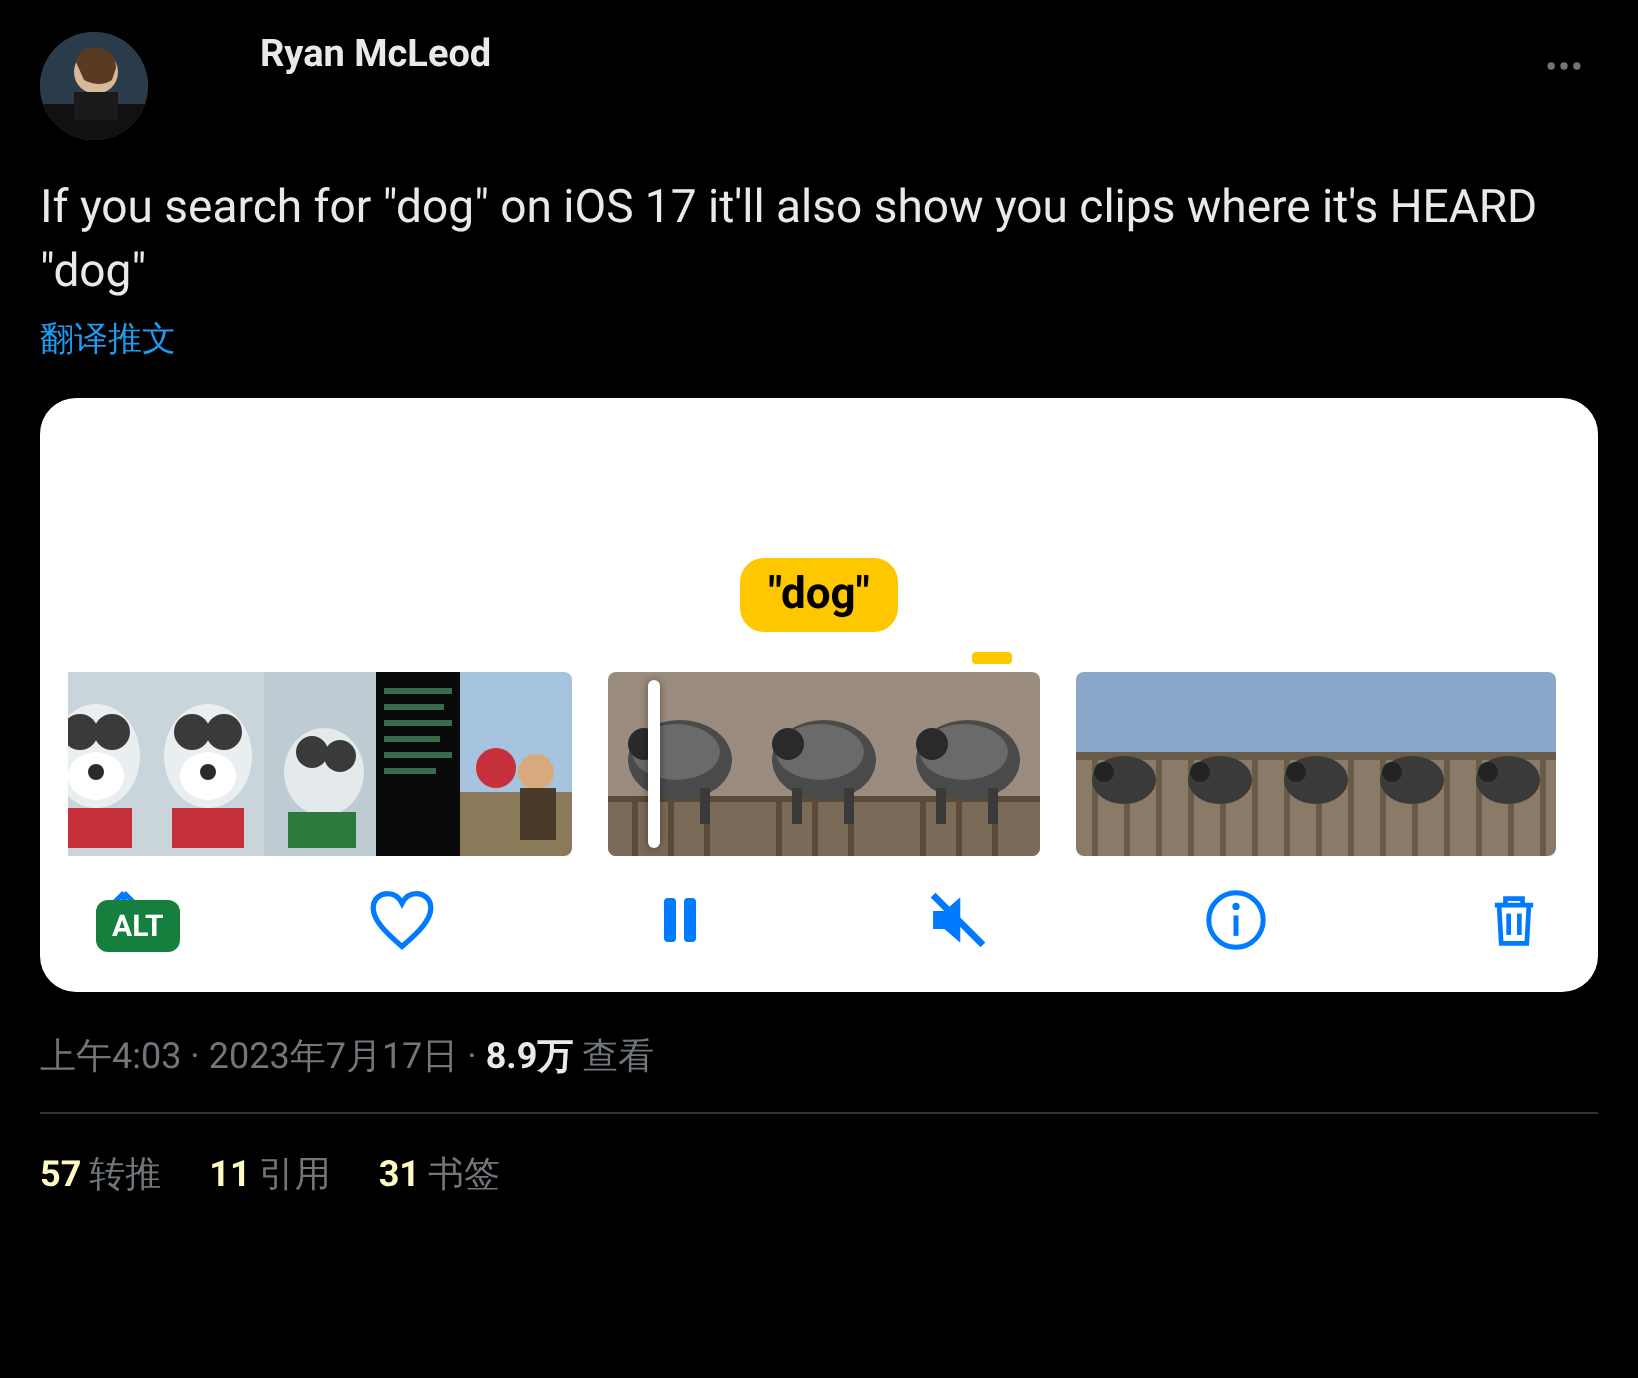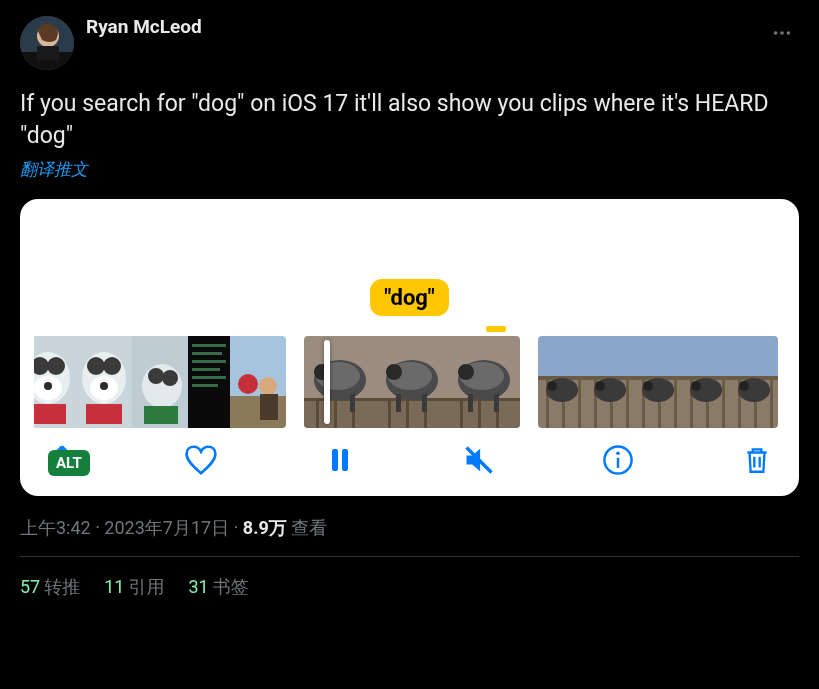--- a/index.html
+++ b/index.html
@@ -22,21 +22,21 @@
   .avatar {
     width: 54px;
     height: 54px;
     border-radius: 50%;
     margin-right: 12px;
     flex-shrink: 0;
     overflow: hidden;
     background: #333;
   }
   .avatar svg { width: 100%; height: 100%; display: block; }
-  .user-block { flex: 1; }
+  .user-block { flex: 1; margin-left: 44px; }
   .display-name {
     font-weight: 700;
     font-size: 19px;
     line-height: 22px;
     color: #e7e9ea;
   }
   .handle {
     font-size: 18px;
     color: #71767b;
     line-height: 22px;
@@ -52,21 +52,20 @@
     font-size: 23px;
     line-height: 32px;
     color: #e7e9ea;
   }
   .translate-link {
     color: #1d9bf0;
     font-size: 17px;
     margin-top: 6px;
     display: inline-block;
     cursor: pointer;
-    font-style: italic;
   }
   .media-card {
     margin-top: 18px;
     background: #fff;
     border-radius: 18px;
     overflow: hidden;
     padding: 14px 14px 18px 14px;
     position: relative;
   }
   .media-top-space { height: 66px; }
@@ -160,21 +159,21 @@
     border-top: 1px solid #2f3336;
     margin-top: 16px;
   }
   .stats {
     display: flex;
     gap: 24px;
     padding: 18px 0;
     font-size: 18px;
     color: #71767b;
   }
-  .stats .num { color: #86efac; font-weight: 400; margin-right: 4px; }
+  .stats .num { color: #fef9c3; font-weight: 700; margin-right: 4px; }
 </style>
 </head>
 <body>
 
 <div class="tweet">
 
   <div class="header">
     <div class="avatar">
       <svg viewBox="0 0 54 54">
         <rect width="54" height="54" fill="#2a3b4c"></rect>
@@ -386,21 +385,21 @@
             <line x1="12.5" y1="12" x2="12.5" y2="22"></line>
             <line x1="17.5" y1="12" x2="17.5" y2="22"></line>
           </svg>
       </div>
     </div>
 
     <div class="alt-badge">ALT</div>
   </div>
 
   <div class="meta-line">
-    <span>上午3:42</span>
+    <span>上午4:03</span>
     · <span>2023年7月17日</span>
     · <span class="views-count">8.9万</span>
     <span>查看</span>
   </div>
 
   <div class="divider"></div>
 
   <div class="stats">
     <div><span class="num">57</span><span>转推</span></div>
     <div><span class="num">11</span><span>引用</span></div>

